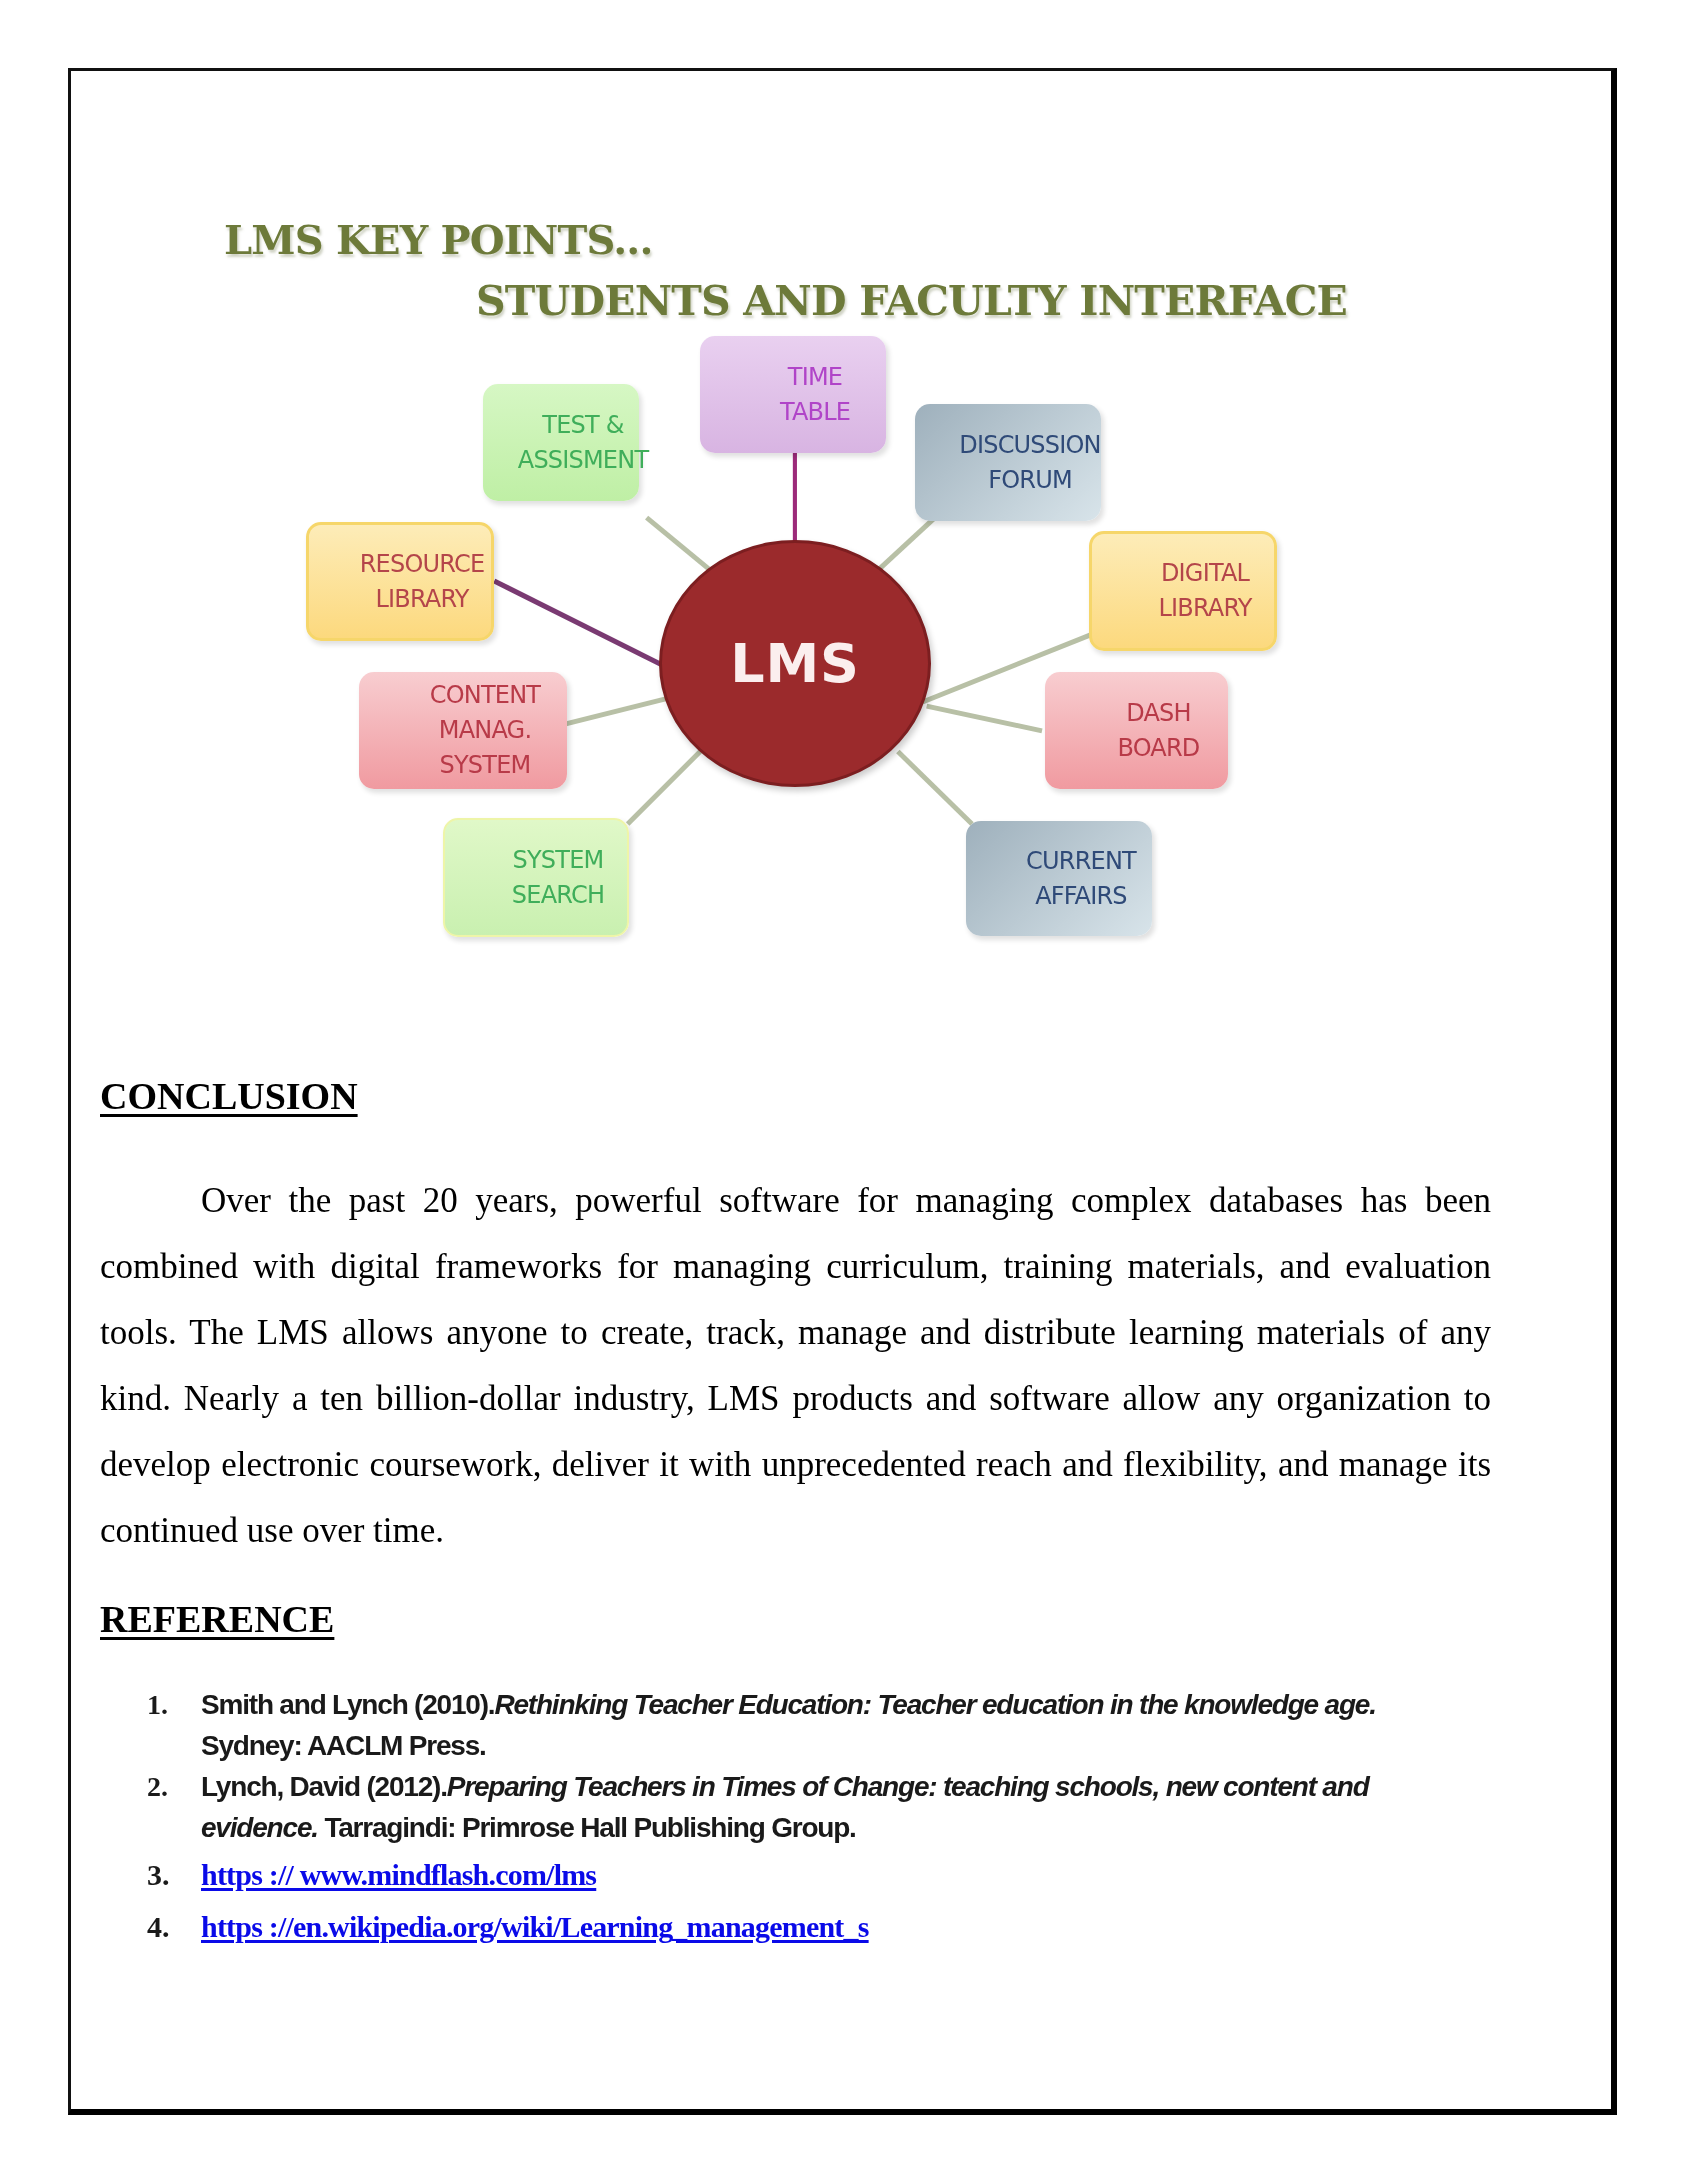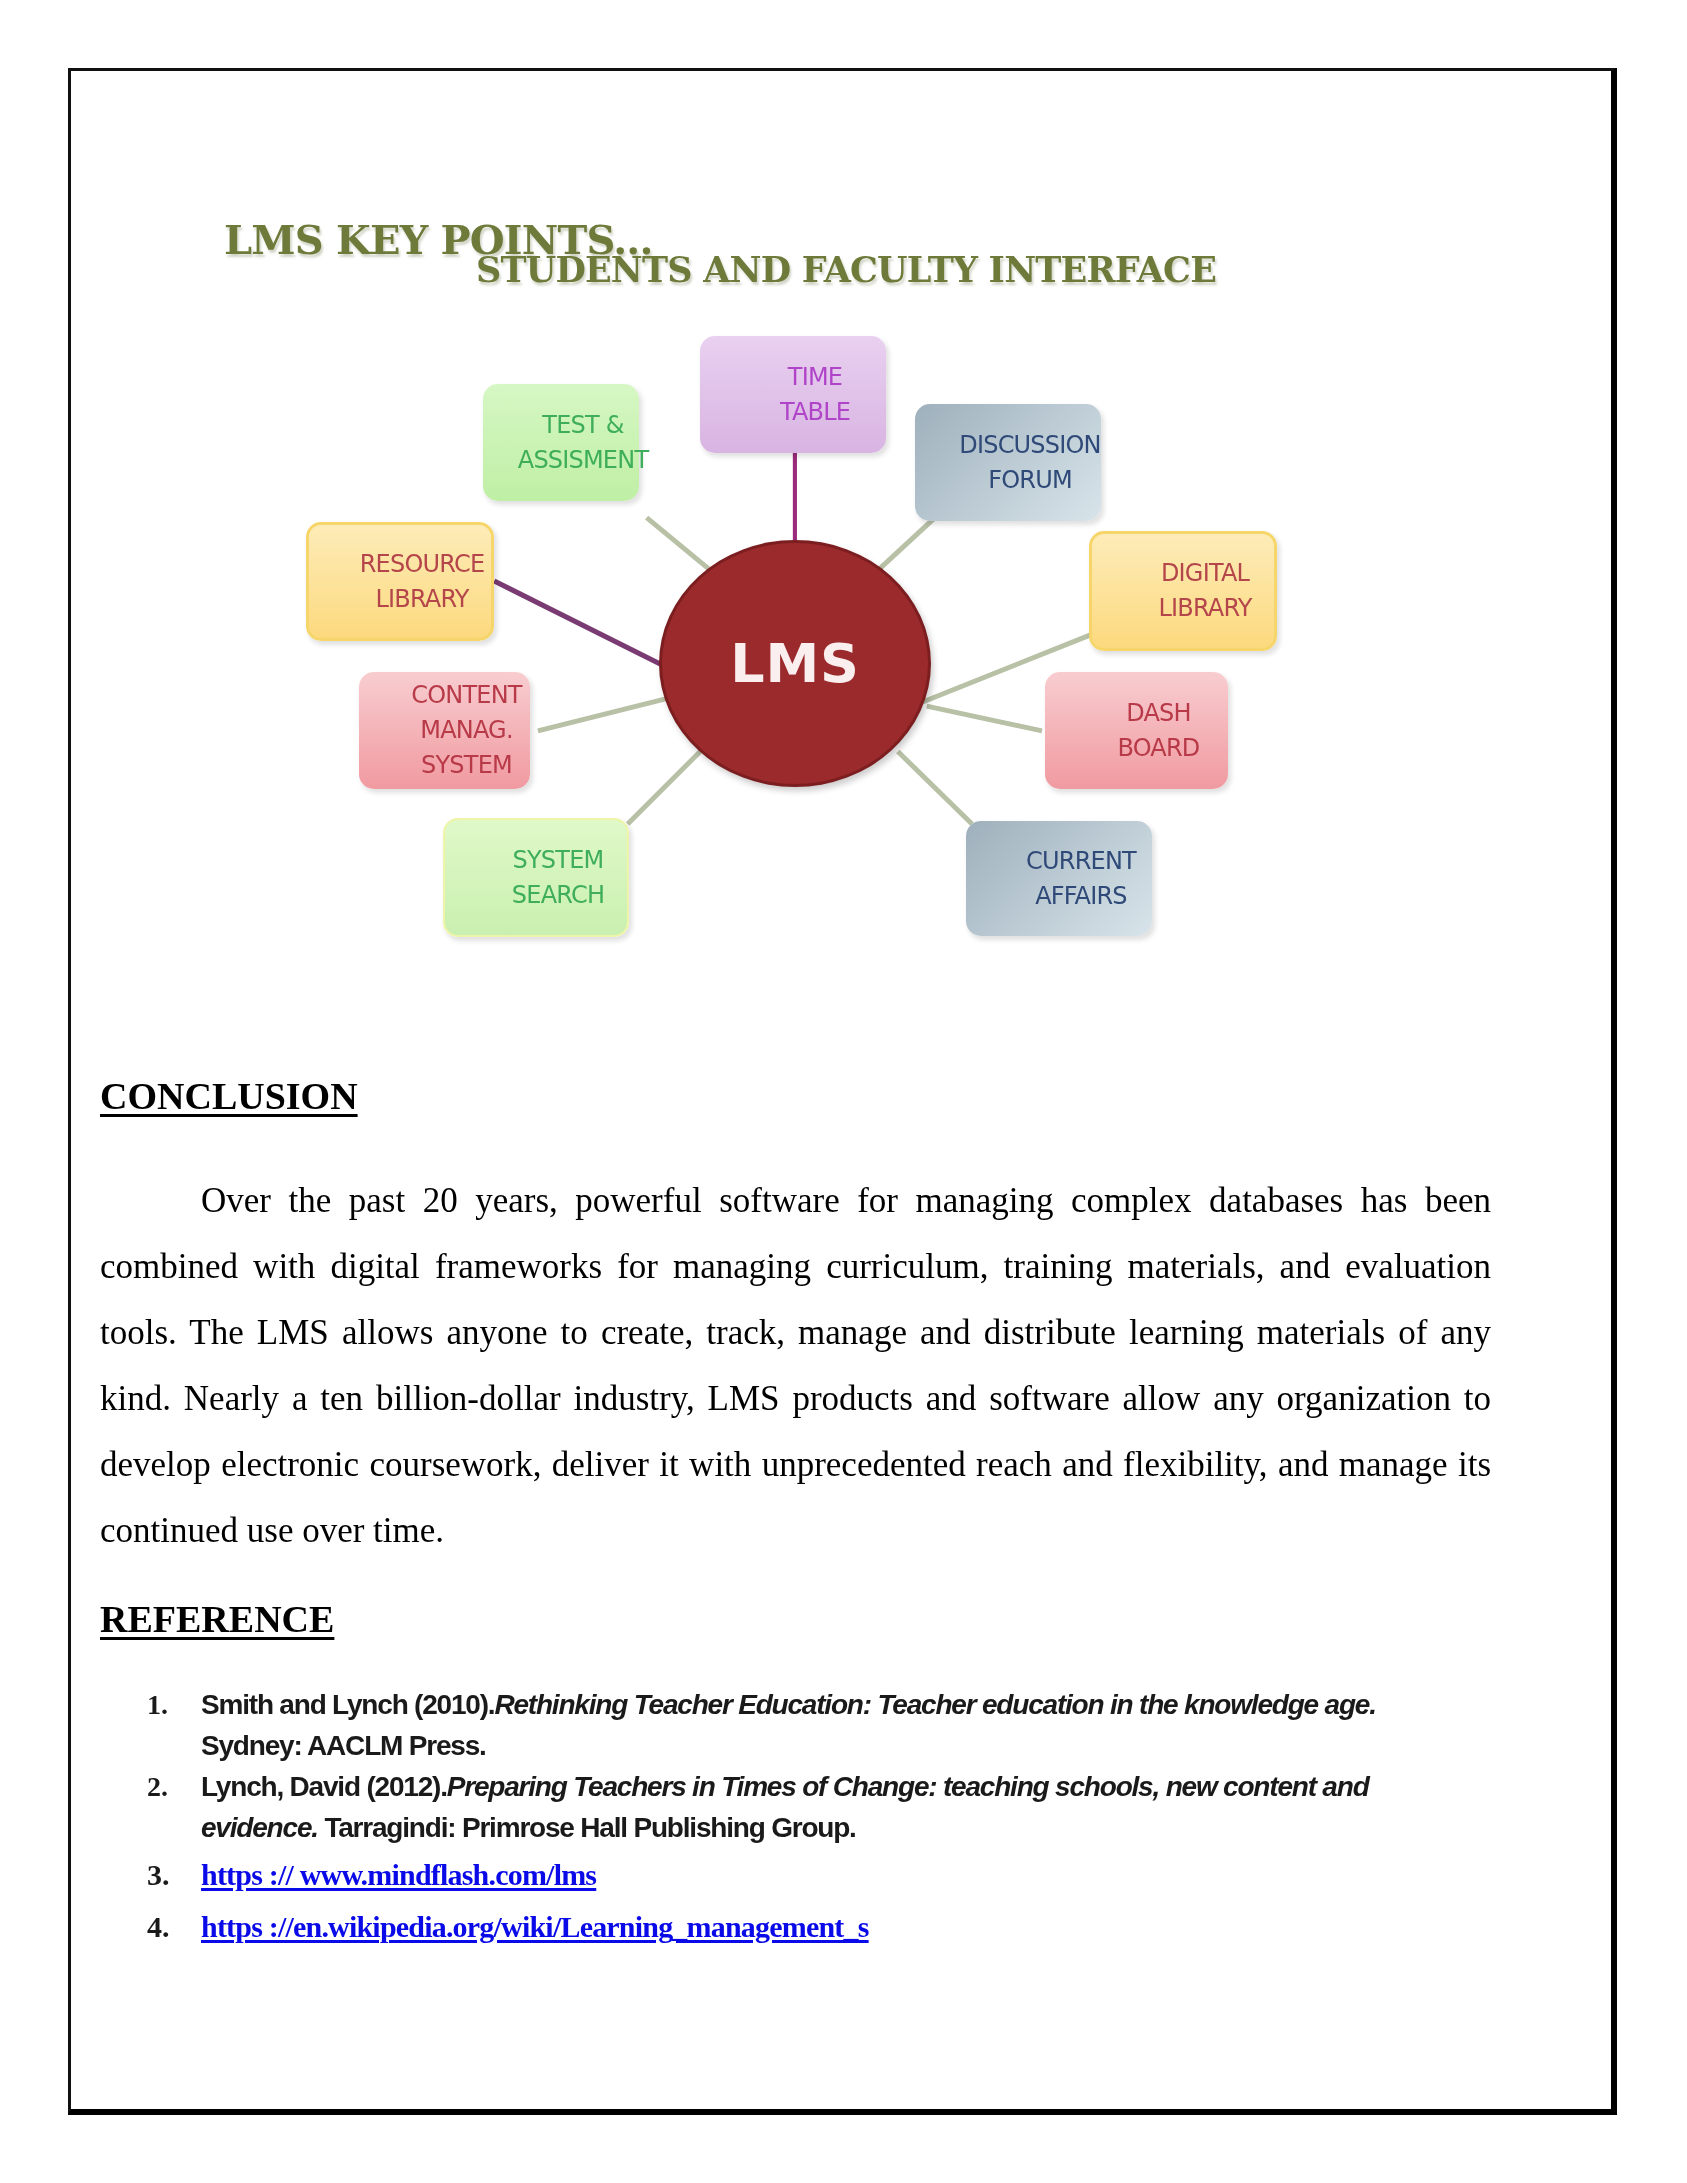--- a/index.html
+++ b/index.html
@@ -10,21 +10,21 @@
     border-right:6.6px solid #000; border-bottom:6.6px solid #000;
     box-sizing:border-box;
   }
   .figure { position:absolute; left:0; top:0; width:1687px; height:989px; }
   .fig-title {
     position:absolute; font-family:"DejaVu Serif", serif; font-weight:bold;
     color:#6d7a3a; letter-spacing:-0.8px;
     text-shadow: 1.6px 2.5px 2.5px rgba(120,130,90,0.35);
   }
   .fig-title.l1 { left:224px; top:216px; font-size:40px; }
-  .fig-title.l2 { left:476px; top:249px; font-size:35px; }
+  .fig-title.l2 { left:476px; top:277px; font-size:41px; }
   svg.connectors { position:absolute; left:0; top:0; }
   .node {
     position:absolute; border-radius:15px; box-sizing:border-box;
     display:flex; flex-direction:column; align-items:center; justify-content:center;
     font-family:"DejaVu Sans", sans-serif; font-size:24px; line-height:35px;
     text-align:center; letter-spacing:-0.8px;
     box-shadow: 2.5px 3.3px 5px rgba(0,0,0,0.12);
     padding-left: 44px;
   }
   .hub {
@@ -89,21 +89,21 @@
     <span>FORUM</span>
   </div>
   <div class="node" style="left:306px;top:522px;width:188px;height:119px;background:linear-gradient(#fdecb8,#fcd97e);border:3.3px solid #f6d66a;color:#b4454a;">
     <span>RESOURCE</span>
     <span>LIBRARY</span>
   </div>
   <div class="node" style="left:1089px;top:531px;width:188px;height:120px;background:linear-gradient(#fdecb8,#fcd97e);border:3.3px solid #f6d66a;color:#b4454a;">
     <span>DIGITAL</span>
     <span>LIBRARY</span>
   </div>
-  <div class="node" style="left:359px;top:672px;width:171px;height:117px;background:linear-gradient(#f8cdd0,#f09aa0);color:#b83a48;">
+  <div class="node" style="left:359px;top:672px;width:208px;height:117px;background:linear-gradient(#f8cdd0,#f09aa0);color:#b83a48;">
     <span>CONTENT</span>
     <span>MANAG.</span>
     <span>SYSTEM</span>
   </div>
   <div class="node" style="left:1045px;top:672px;width:183px;height:117px;background:linear-gradient(#f8cdd0,#f09aa0);color:#b83a48;">
     <span>DASH</span>
     <span>BOARD</span>
   </div>
   <div class="node" style="left:443px;top:818px;width:186px;height:119px;background:linear-gradient(#e0f8c8,#c9f0b0);border:2.5px solid #eef5a8;color:#3fae5a;">
     <span>SYSTEM</span>

